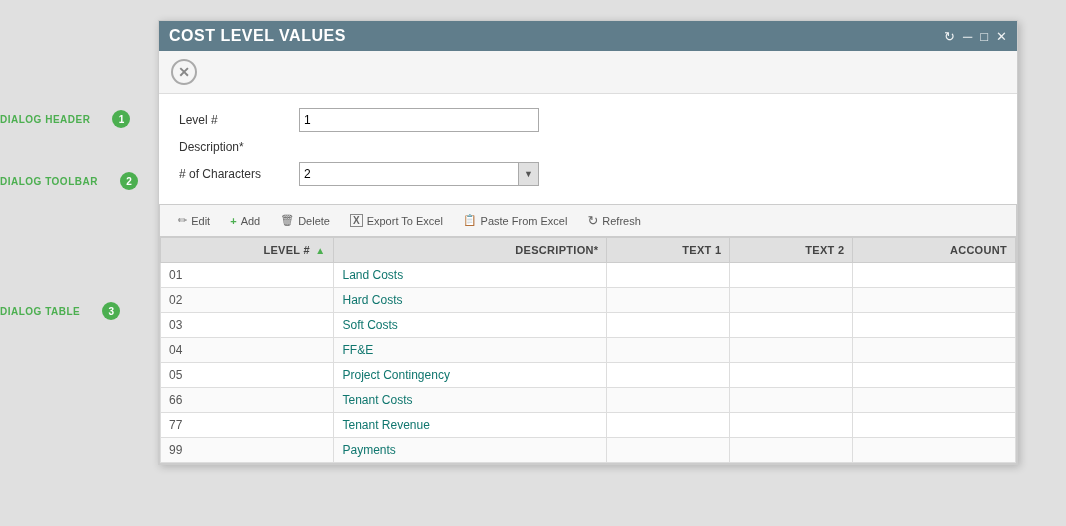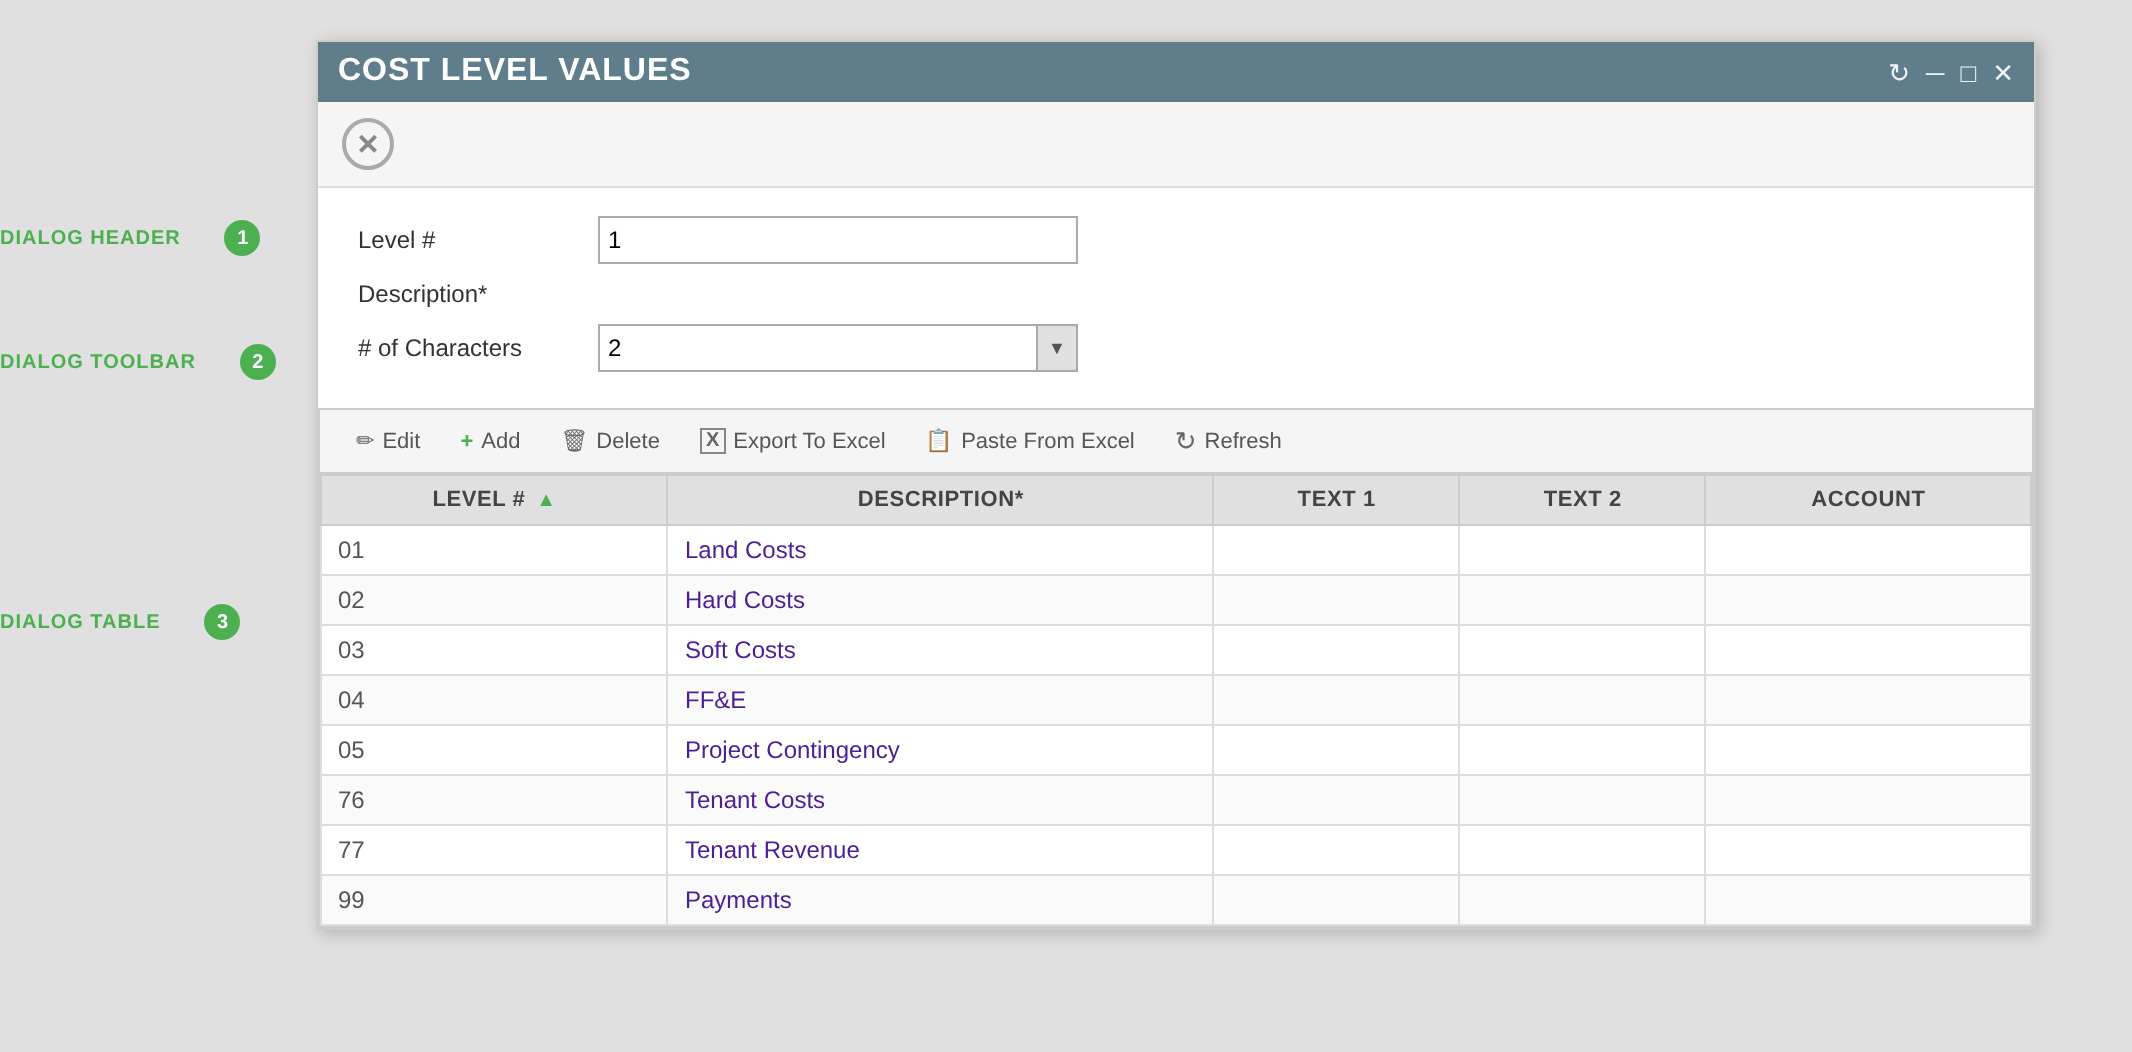--- a/index.html
+++ b/index.html
@@ -208,41 +208,41 @@
     .data-table {
       width: 100%;
       border-collapse: collapse;
       font-size: 12px;
     }
 
     .data-table th {
       background: #e0e0e0;
       border: 1px solid #ccc;
       padding: 6px 8px;
-      text-align: center;
+      text-align: right;
       font-weight: bold;
       font-size: 11px;
       color: #444;
       letter-spacing: 0.3px;
     }
 
     .data-table th.sortable {
       cursor: pointer;
     }
 
     .sort-arrow {
       color: #4caf50;
       font-size: 10px;
       margin-left: 2px;
     }
 
     .data-table td {
       border: 1px solid #ddd;
       padding: 5px 8px;
-      color: #4c1d95;
+      color: #0f766e;
     }
 
     .data-table td.num-cell {
       color: #555;
     }
 
     .data-table tr:nth-child(even) td {
       background: #fafafa;
     }
 
@@ -389,21 +389,21 @@
               <td></td>
             </tr>
             <tr>
               <td class="num-cell">05</td>
               <td>Project Contingency</td>
               <td></td>
               <td></td>
               <td></td>
             </tr>
             <tr>
-              <td class="num-cell">76</td>
+              <td class="num-cell">66</td>
               <td>Tenant Costs</td>
               <td></td>
               <td></td>
               <td></td>
             </tr>
             <tr>
               <td class="num-cell">77</td>
               <td>Tenant Revenue</td>
               <td></td>
               <td></td>

